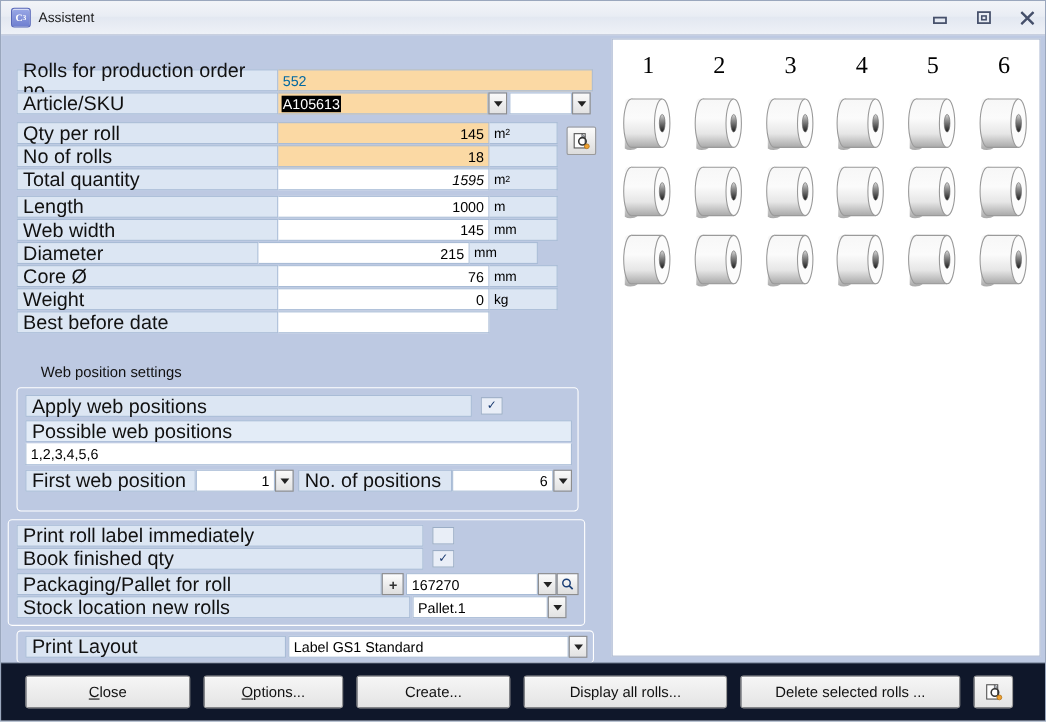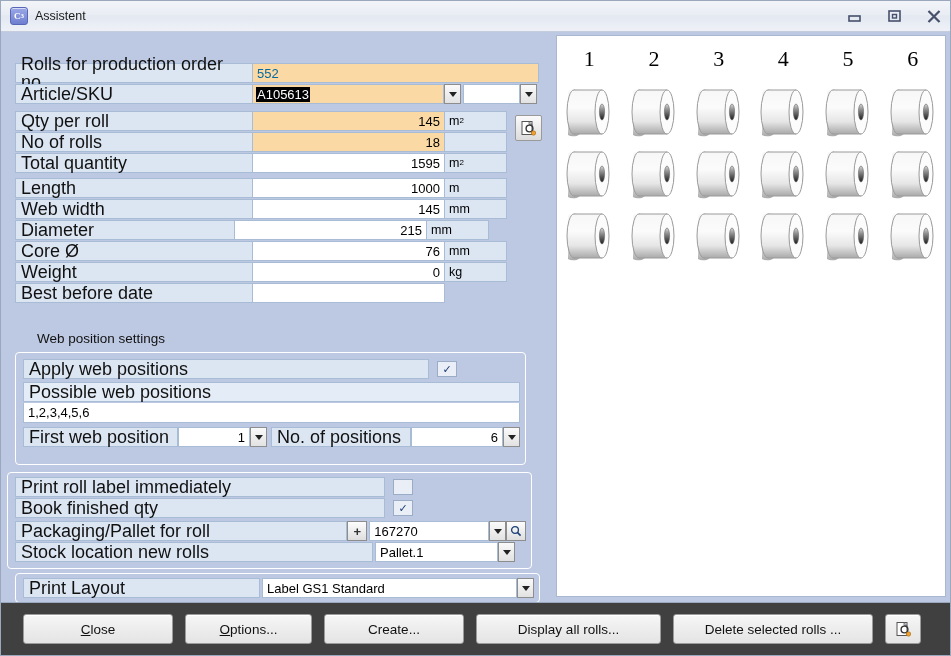--- a/index.html
+++ b/index.html
@@ -128,21 +128,21 @@
   
   .rollnums{position:absolute;left:0;top:10px;width:100%;display:flex;}
   .rollnum{
     flex:1 1 0;text-align:center;font-size:22px;
     font-family:"Liberation Serif","DejaVu Serif",serif;color:#000;
   }
   .rollrow{position:absolute;left:0;width:100%;display:flex;}
   .rollcell{flex:1 1 0;display:flex;justify-content:center;}
   
   .footer{
-    flex:0 0 52px;height:52px;background:#404040;
+    flex:0 0 52px;height:52px;background:#0f172a;
     border-top:1px solid #9aa7bd;
     display:flex;align-items:center;padding-left:22px;gap:12px;
   }
   .btn{
     height:30px;
     background:linear-gradient(to bottom,#f6f6f6,#e4e4e4);
     border:1px solid #9b9b9b;border-radius:3px;
     display:flex;align-items:center;justify-content:center;
     font-size:13.5px;color:#111;box-sizing:border-box;
     box-shadow:inset 0 1px 0 #fff;
@@ -208,21 +208,21 @@
           <div class="val orange" style="width:192px;border-left:none;">145</div>
           <div class="unit" style="width:62px;">m<sup>2</sup></div>
         </div>
         <div class="row">
           <div class="lbl" style="width:238px;">No of rolls</div>
           <div class="val orange" style="width:192px;border-left:none;">18</div>
           <div class="unit" style="width:62px;"></div>
         </div>
         <div class="row">
           <div class="lbl" style="width:238px;">Total quantity</div>
-          <div class="val" style="width:192px;border-left:none;">1595</div>
+          <div class="val" style="width:192px;border-left:none;font-style:italic;">1595</div>
           <div class="unit" style="width:62px;">m<sup>2</sup></div>
         </div>
       </div>
 
       <div class="iconbtn" style="position:absolute;left:514px;top:83px;width:27px;height:26px;">
         <svg width="17" height="17" viewBox="0 0 17 17">
           <rect x="2" y="1.5" width="10" height="13" fill="#fdfdfd" stroke="#555" stroke-width="1"></rect>
           <path d="M9 1.5 L12 4.5 L9 4.5 Z" fill="#ccd4e2" stroke="#555" stroke-width=".7"></path>
           <circle cx="9.5" cy="8.5" r="3.4" fill="none" stroke="#333" stroke-width="1.4"></circle>
           <path d="M12 11 L14.5 13.5" stroke="#333" stroke-width="1.6"></path>

